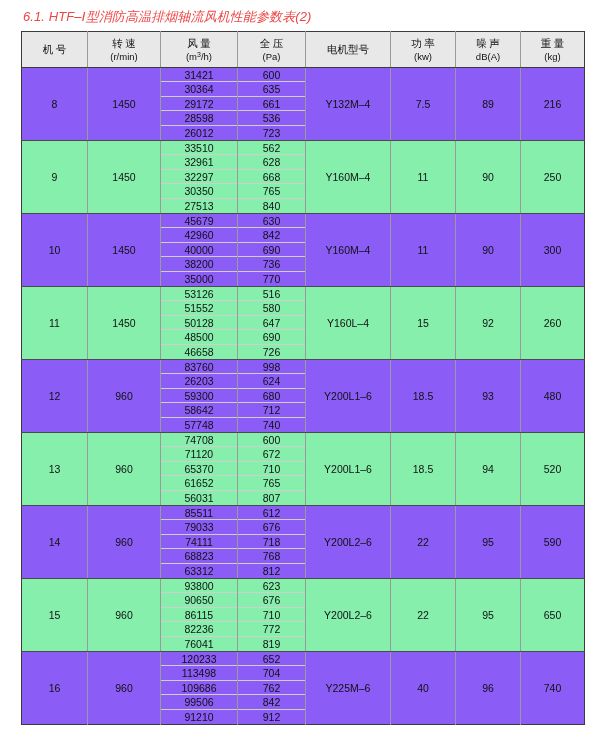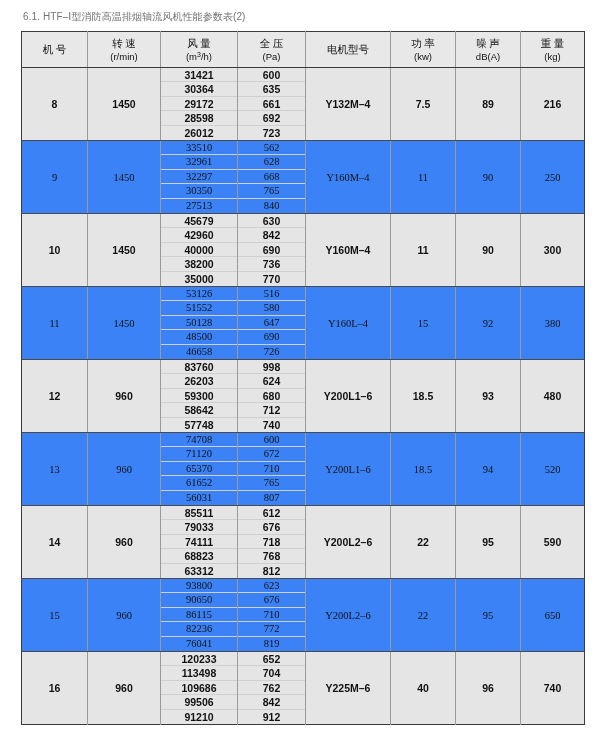--- a/index.html
+++ b/index.html
@@ -17,25 +17,26 @@
   .page {
     position: relative;
     width: 607px;
     height: 747px;
     box-sizing: border-box;
   }
   .page-title {
     position: absolute;
     left: 23px;
     top: 9px;
-    font-size: 10px;
+    font-size: 13px;
     line-height: 16px;
-    color: #737373;
+    color: #ef4444;
     white-space: nowrap;
     letter-spacing: 0.1px;
+    font-style: italic;
   }
   .table-wrap {
     position: absolute;
     left: 21px;
     top: 31px;
     width: 563px;
   }
   table.spec {
     border-collapse: collapse;
     table-layout: fixed;
@@ -92,22 +93,22 @@
     border-bottom: 1px solid #4a4a4a;
     padding: 0;
     text-align: center;
     vertical-align: middle;
     font-size: 10.5px;
     color: #111111;
     height: 72px;
   }
   tbody tr.grp td:last-child { border-right: none; margin-left: 20px; }
   tbody tr.grp:last-child td { border-bottom: none; }
-  tbody tr.grp.shade td { background: #3b82f6; font-family: Liberation Serif, serif; }
-  tbody tr.grp.plain td { background: #e5e5e5; font-weight: bold; }
+  tbody tr.grp.shade td { background: #86efac; }
+  tbody tr.grp.plain td { background: #8b5cf6; }
 
   td.stack {
     padding: 0 !important;
     vertical-align: top !important;
   }
   td.stack .substack {
     display: block;
   }
   td.stack .substack .sub {
     display: block;
@@ -186,21 +187,21 @@
                 <span class="sub">29172</span>
                 <span class="sub">28598</span>
                 <span class="sub">26012</span>
               </span>
             </td>
             <td class="stack">
               <span class="substack">
                 <span class="sub">600</span>
                 <span class="sub">635</span>
                 <span class="sub">661</span>
-                <span class="sub">692</span>
+                <span class="sub">536</span>
                 <span class="sub">723</span>
               </span>
             </td>
             <td>Y132M–4</td>
             <td>7.5</td>
             <td>89</td>
             <td>216</td>
           </tr>
           <tr class="grp shade">
             <td>9</td>
@@ -271,21 +272,21 @@
                 <span class="sub">516</span>
                 <span class="sub">580</span>
                 <span class="sub">647</span>
                 <span class="sub">690</span>
                 <span class="sub">726</span>
               </span>
             </td>
             <td>Y160L–4</td>
             <td>15</td>
             <td>92</td>
-            <td>380</td>
+            <td>260</td>
           </tr>
           <tr class="grp plain">
             <td>12</td>
             <td>960</td>
             <td class="stack">
               <span class="substack">
                 <span class="sub">83760</span>
                 <span class="sub">26203</span>
                 <span class="sub">59300</span>
                 <span class="sub">58642</span>

